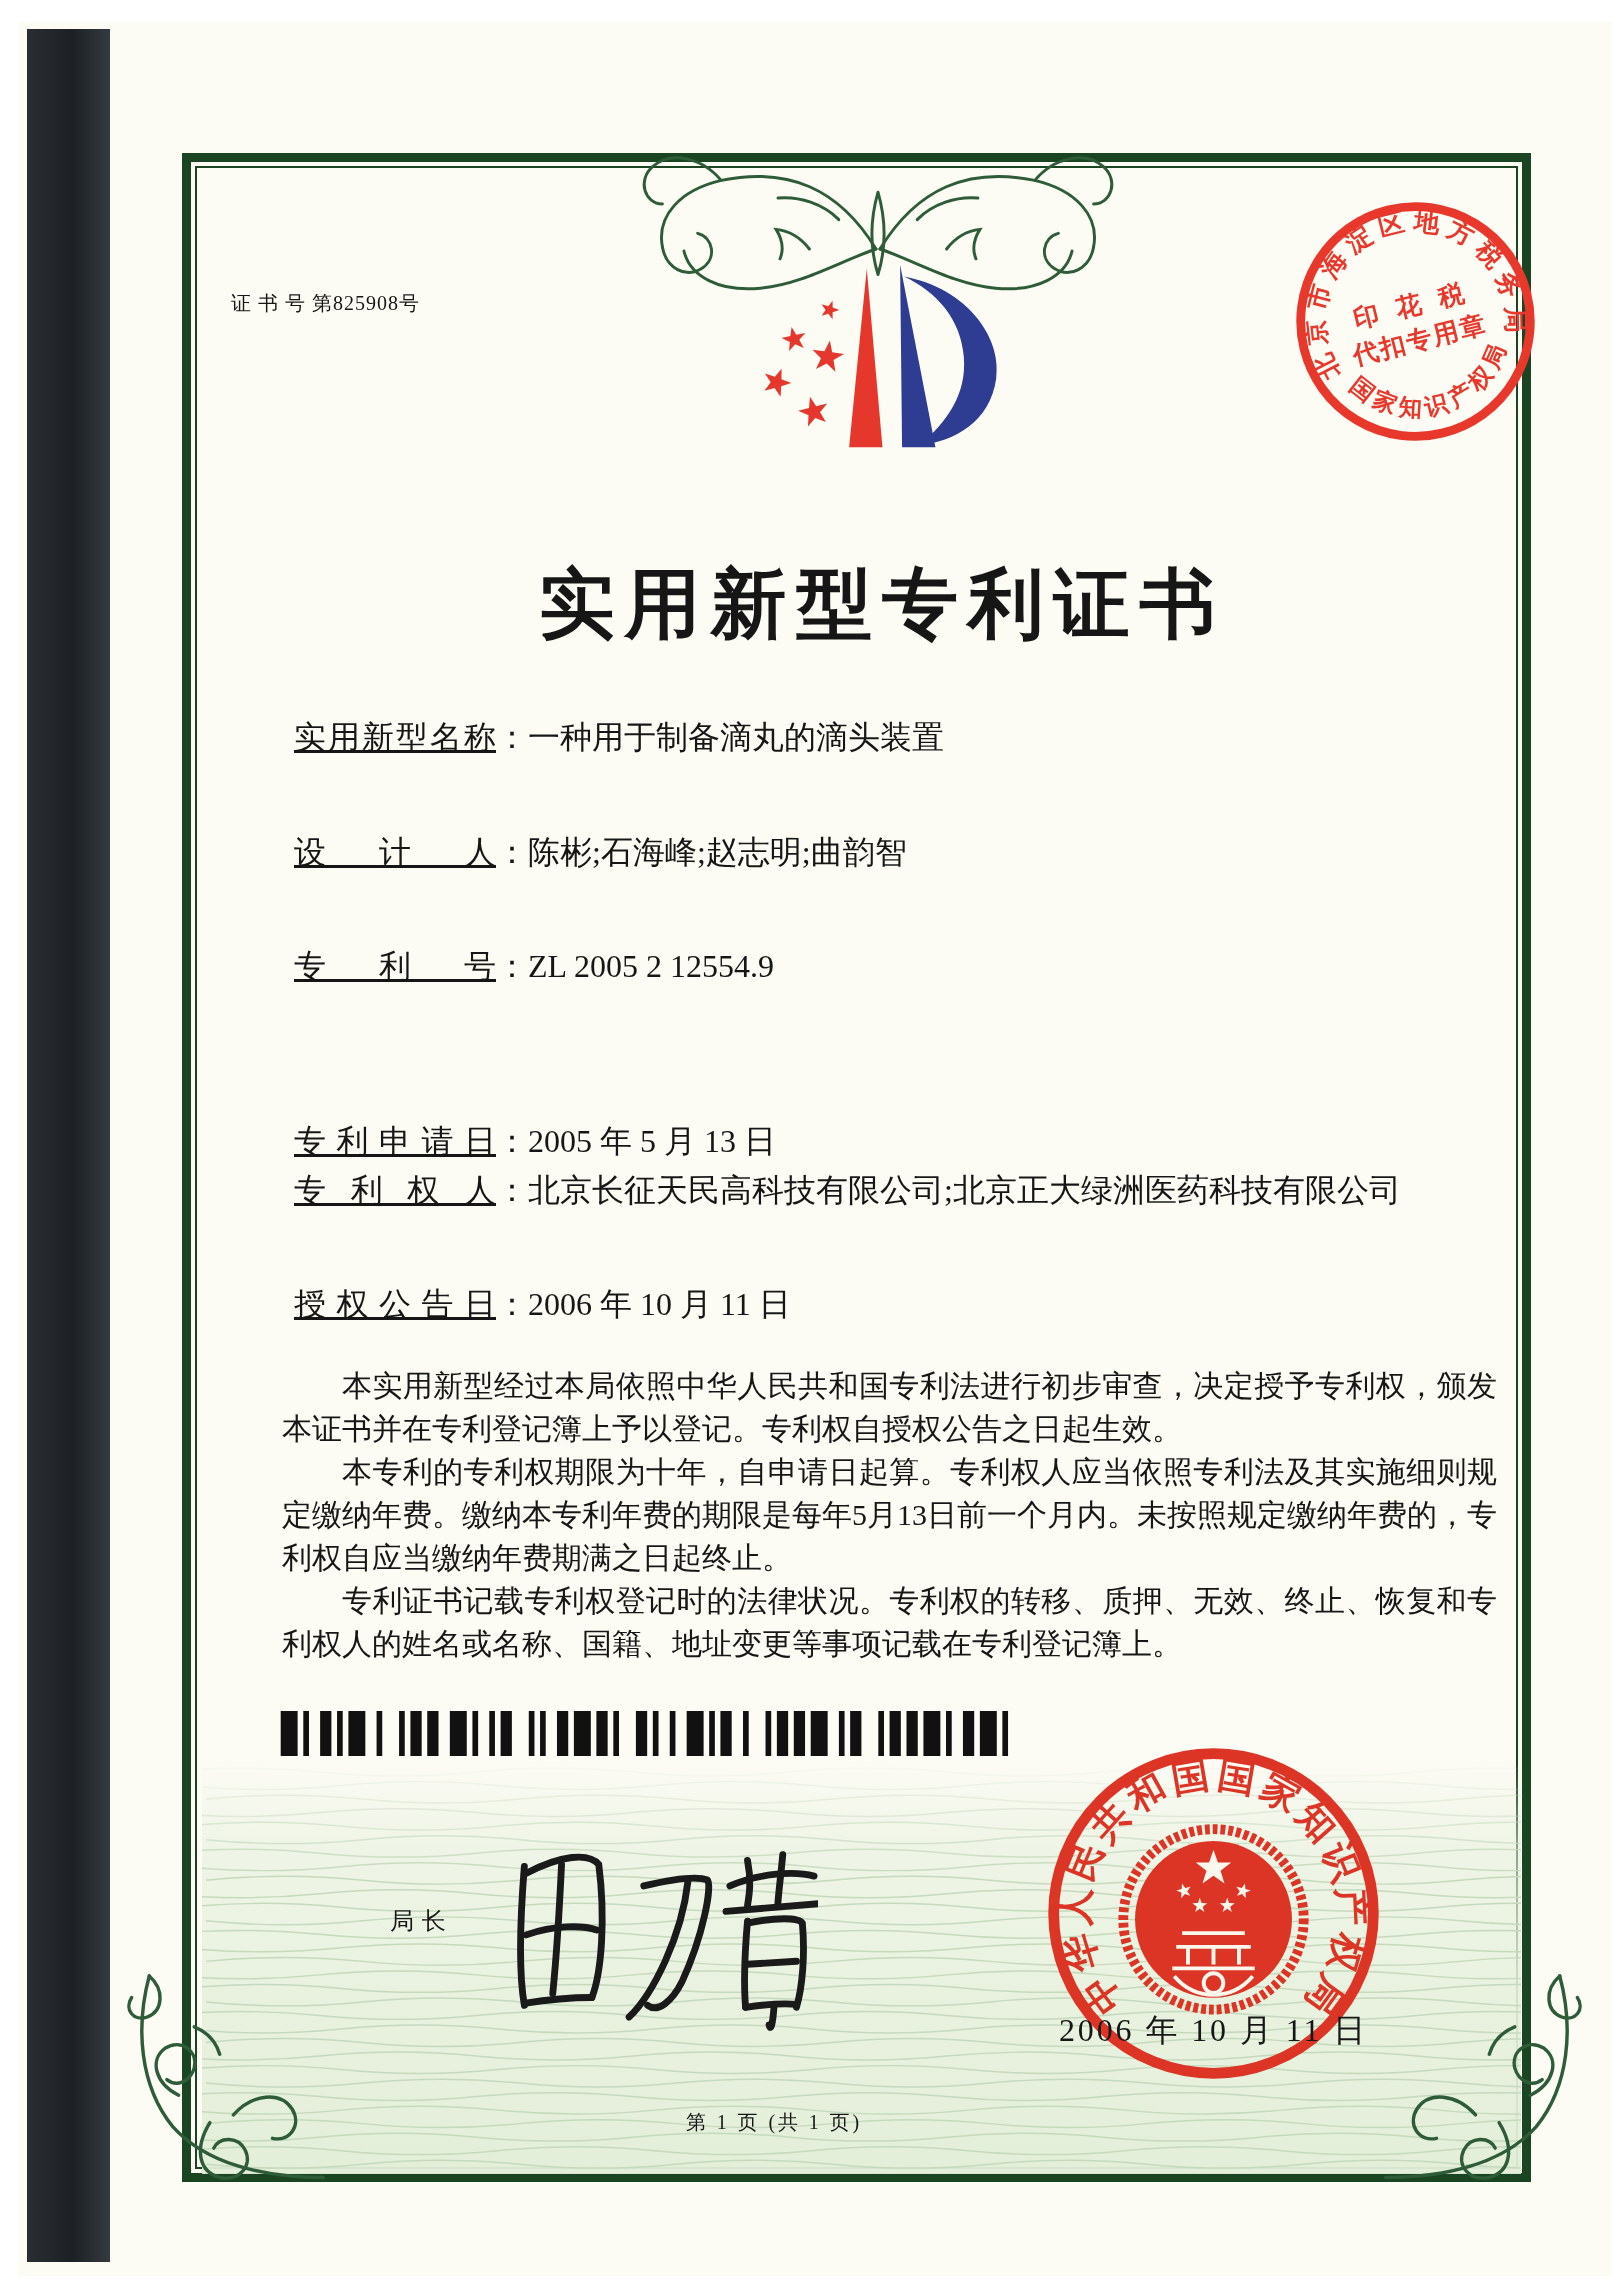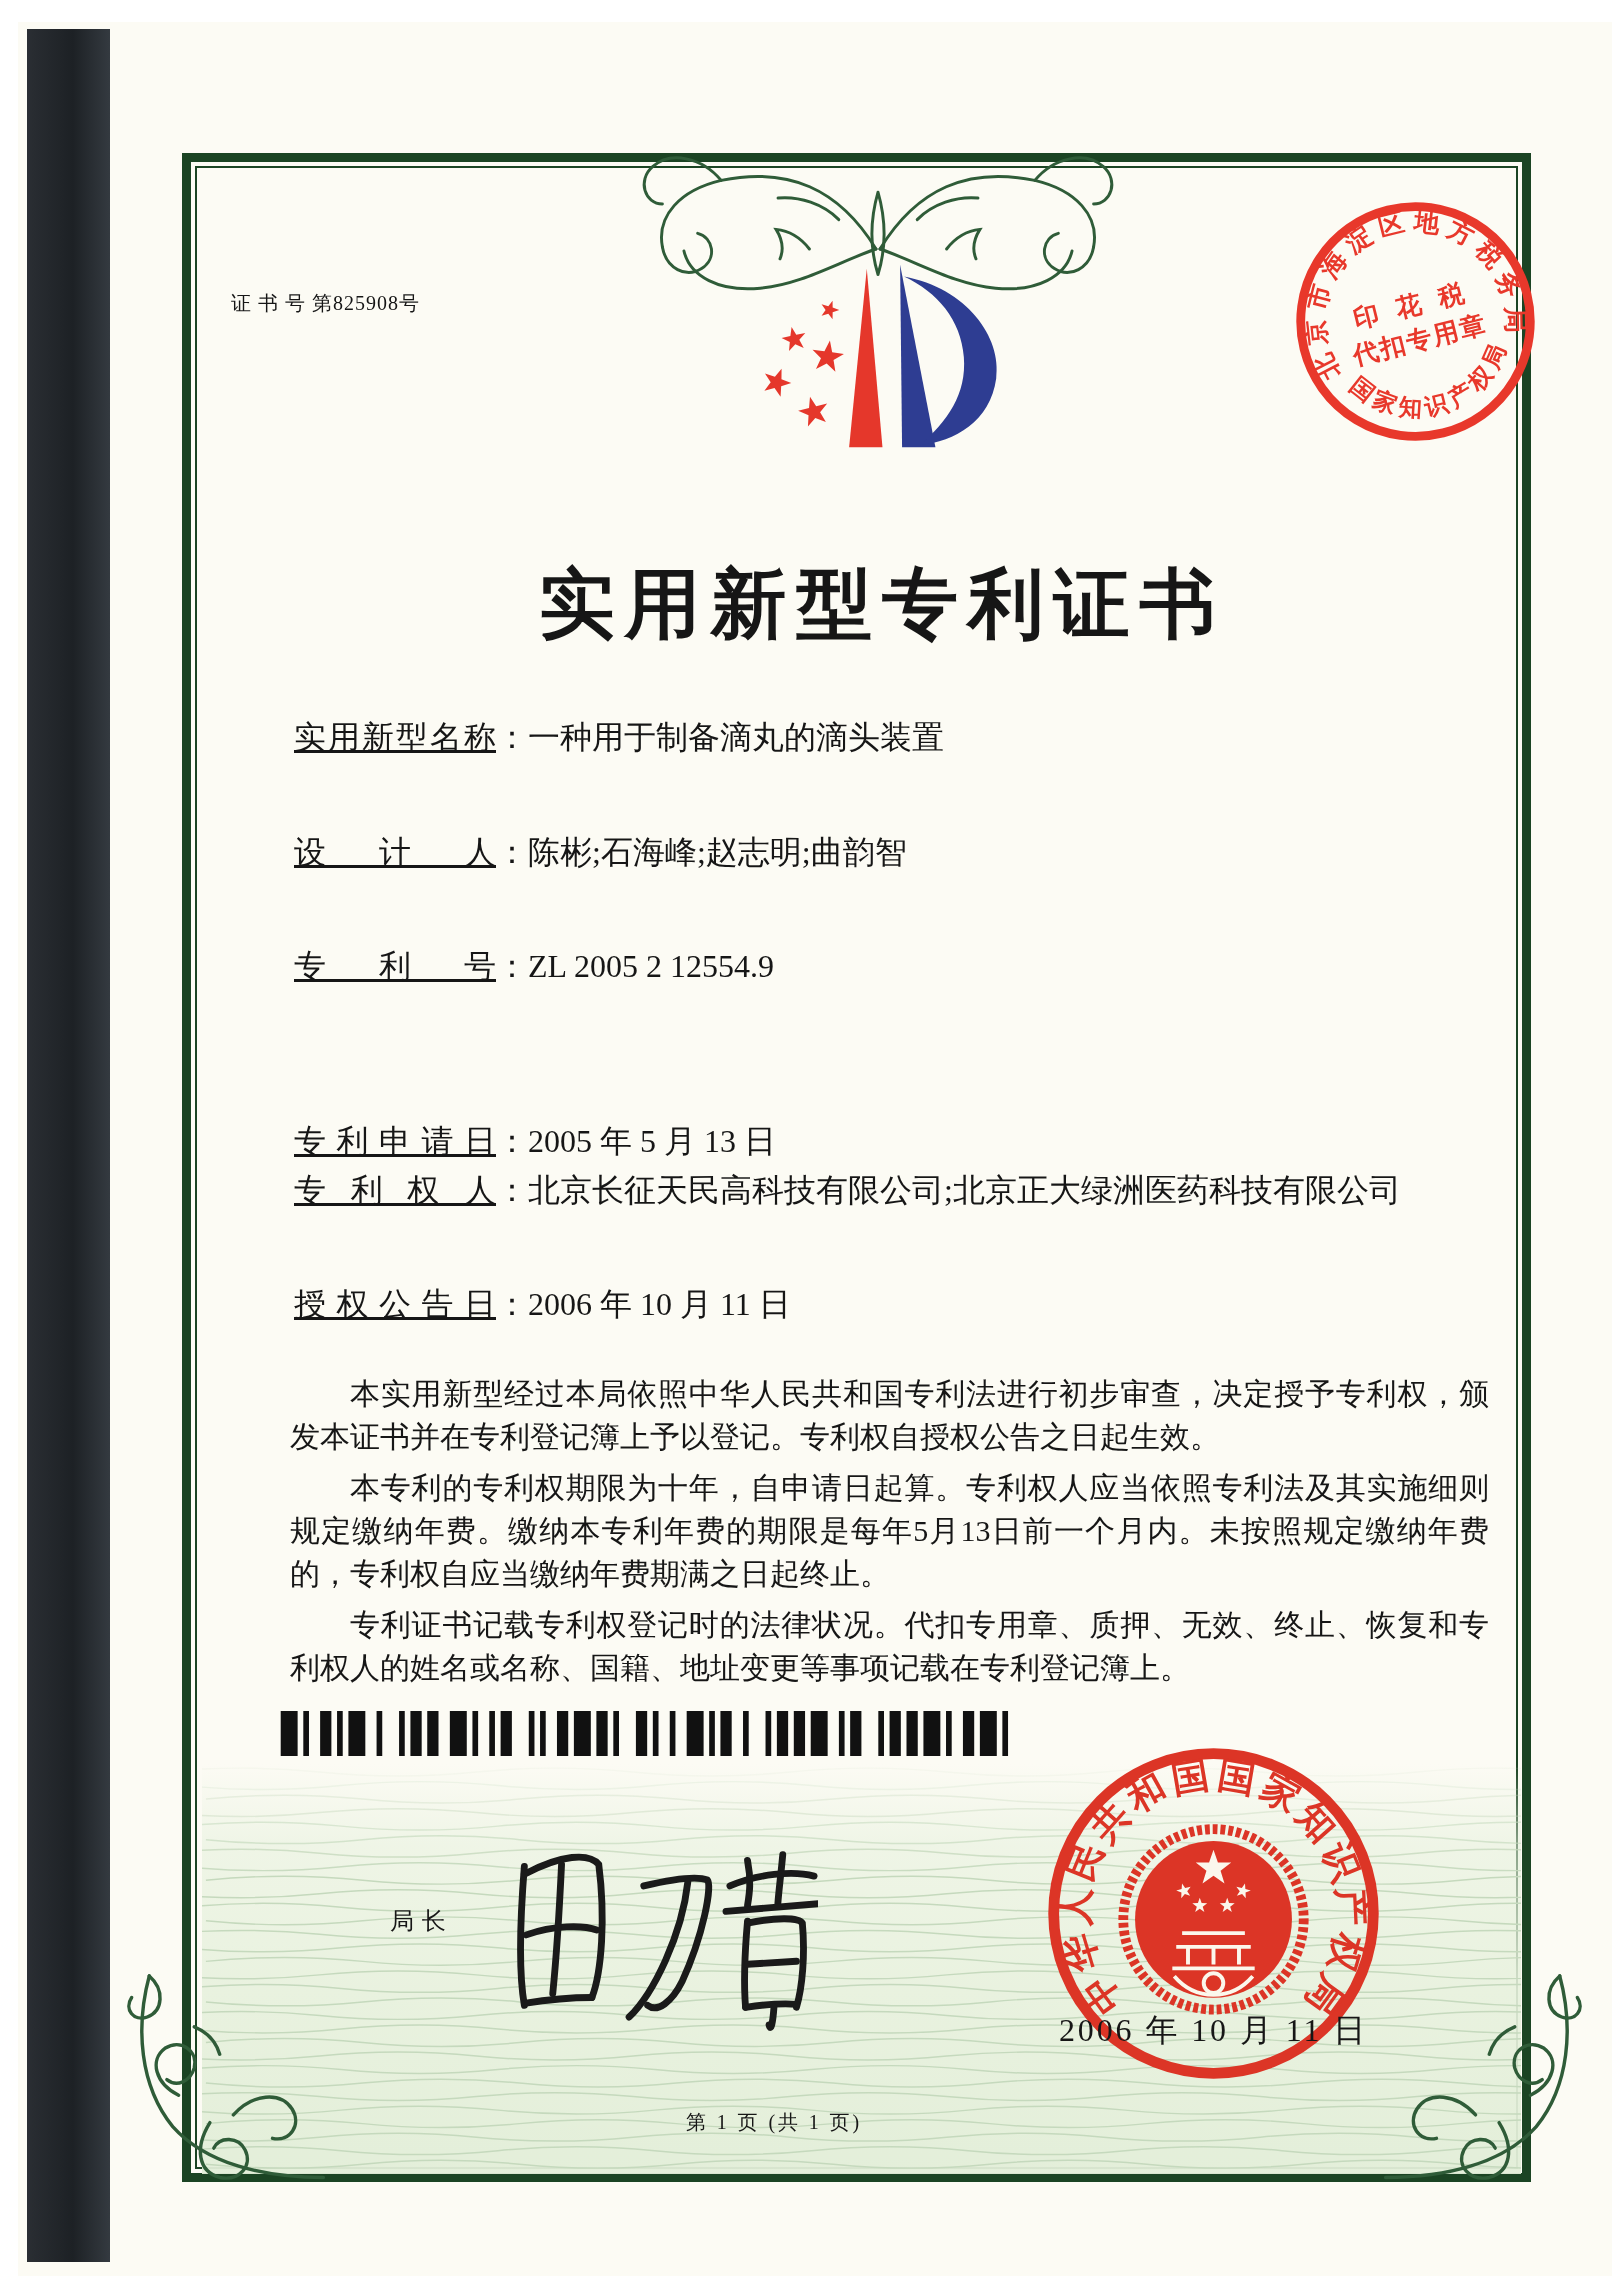--- a/index.html
+++ b/index.html
@@ -22,21 +22,21 @@
   .cert-no{position:absolute;left:231px;top:290px;font-size:20px;letter-spacing:1px;z-index:4;}
   .logo{position:absolute;left:755px;top:255px;z-index:4;}
   .tax-stamp{position:absolute;left:1286px;top:192px;z-index:4;}
   .title{position:absolute;left:343px;top:514px;width:1078px;text-align:center;
         font-size:76px;font-weight:bold;letter-spacing:9.8px;z-index:4;margin-top:40px;}
   .field{position:absolute;left:294px;width:1225px;font-size:32px;z-index:4;white-space:nowrap;}
   .field .lbl{display:inline-block;width:202px;text-align:justify;text-align-last:justify;vertical-align:bottom;text-decoration:underline;}
   .f0{top:716px}.f1{top:831px}.f2{top:945px}.f3{top:1120px}.f4{top:1169px}.f5{top:1283px}
   .body-text{position:absolute;left:282px;top:1364px;width:1215px;font-size:30px;
         line-height:43px;text-align:justify;z-index:4;}
-  .body-text p{margin:8px;text-indent:2em;}
+  .body-text p{margin:0;text-indent:2em;}
   .barcode{position:absolute;left:280px;top:1711px;z-index:5;}
   .director{position:absolute;left:390px;top:1905px;font-size:24px;letter-spacing:7.8px;z-index:5;}
   .signature{position:absolute;left:495px;top:1825px;z-index:5;}
   .seal{position:absolute;left:1037px;top:1737px;z-index:5;}
   .seal-date{position:absolute;left:1039px;top:2009px;width:349px;text-align:center;
         font-size:32px;letter-spacing:2.9px;z-index:6;}
   .footer{position:absolute;left:686px;top:2109px;width:353px;text-align:left;
         font-size:20px;letter-spacing:2.9px;z-index:4;}
 </style>
 </head>
@@ -173,21 +173,21 @@
   <div class="field f0"><span class="lbl">实用新型名称</span>：<span>一种用于制备滴丸的滴头装置</span></div>
   <div class="field f1"><span class="lbl">设计人</span>：<span>陈彬;石海峰;赵志明;曲韵智</span></div>
   <div class="field f2"><span class="lbl">专利号</span>：<span>ZL 2005 2 12554.9</span></div>
   <div class="field f3"><span class="lbl">专利申请日</span>：<span>2005 年 5 月 13 日</span></div>
   <div class="field f4"><span class="lbl">专利权人</span>：<span>北京长征天民高科技有限公司;北京正大绿洲医药科技有限公司</span></div>
   <div class="field f5"><span class="lbl">授权公告日</span>：<span>2006 年 10 月 11 日</span></div>
 
   <div class="body-text">
     <p>本实用新型经过本局依照中华人民共和国专利法进行初步审查，决定授予专利权，颁发本证书并在专利登记簿上予以登记。专利权自授权公告之日起生效。</p>
     <p>本专利的专利权期限为十年，自申请日起算。专利权人应当依照专利法及其实施细则规定缴纳年费。缴纳本专利年费的期限是每年5月13日前一个月内。未按照规定缴纳年费的，专利权自应当缴纳年费期满之日起终止。</p>
-    <p>专利证书记载专利权登记时的法律状况。代扣专用章、质押、无效、终止、恢复和专利权人的姓名或名称、国籍、地址变更等事项记载在专利登记簿上。</p>
+    <p>专利证书记载专利权登记时的法律状况。专利权的转移、质押、无效、终止、恢复和专利权人的姓名或名称、国籍、地址变更等事项记载在专利登记簿上。</p>
   </div>
 
   <svg class="barcode" id="barcode" width="740" height="45" viewBox="0 0 755 46">
       <rect x="0.0" y="0" width="17.3" height="46" fill="#111"></rect>
       <rect x="23.1" y="0" width="5.8" height="46" fill="#111"></rect>
       <rect x="40.3" y="0" width="11.5" height="46" fill="#111"></rect>
       <rect x="57.6" y="0" width="5.8" height="46" fill="#111"></rect>
       <rect x="69.2" y="0" width="17.3" height="46" fill="#111"></rect>
       <rect x="98.0" y="0" width="5.8" height="46" fill="#111"></rect>
       <rect x="121.0" y="0" width="5.8" height="46" fill="#111"></rect>

